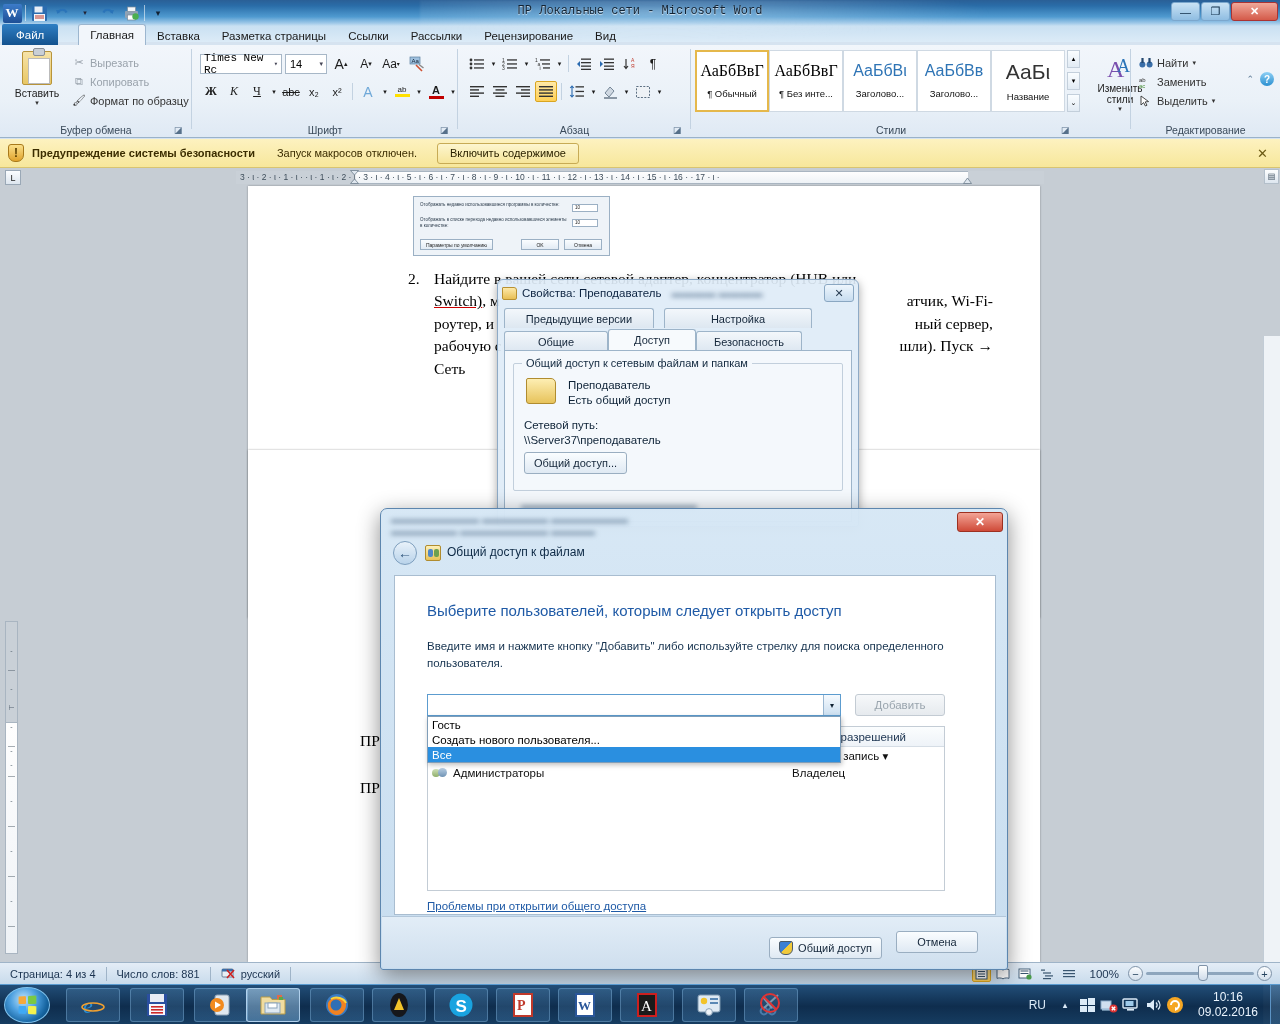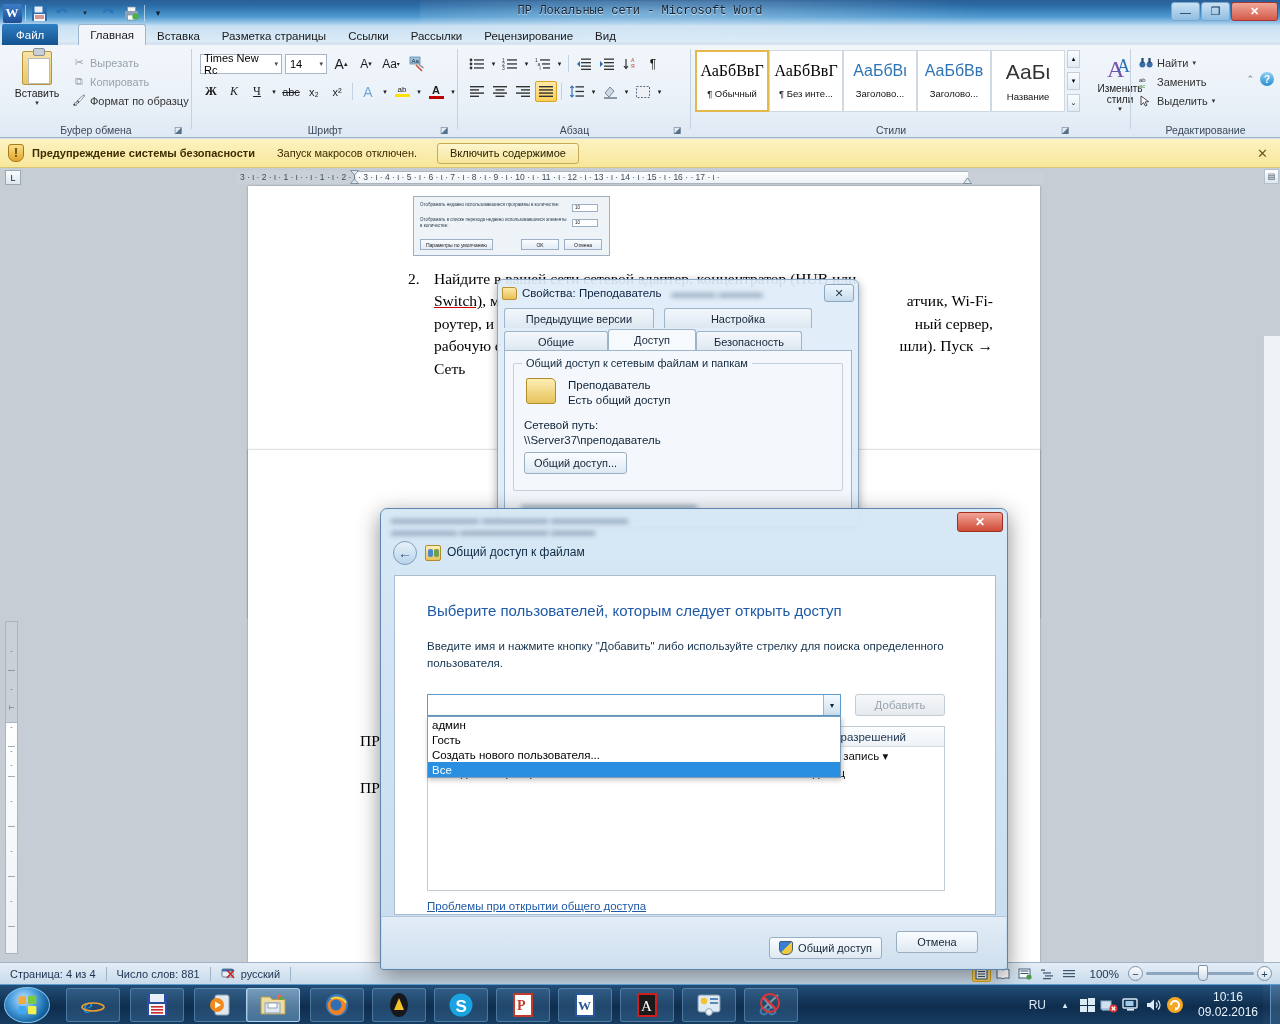--- a/index.html
+++ b/index.html
@@ -102,21 +102,21 @@
   .clip-icon:before {
     content:''; position:absolute; left:10px; top:-4px; width:10px; height:6px;
     background:#c9cfd6; border:1px solid #8a9099; border-radius:2px;
   }
   .mini-row { display: flex; align-items: center; gap: 4px; font-size: 11px; color: #333; height: 19px; }
   .mini-row.dim { color: #9aa3ac; }
   .mini-ico { width: 14px; height: 14px; display:flex; align-items:center; justify-content:center; font-size:11px; }
 
   .fontname {
     width: 82px; height: 20px; border: 1px solid #a7b7c7; background: #fff;
-    font-size: 11px; display: flex; align-items: center; padding-left: 3px; color:#000;
+    font-size: 11px; display: flex; align-items: center; padding-left: 3px; color:#000;font-family:Liberation Mono, monospace;
   }
   .fontsize {
     width: 42px; height: 20px; border: 1px solid #a7b7c7; background: #fff;
     font-size: 11px; display: flex; align-items: center; padding-left: 4px; color:#000;
   }
   .cbo-arr { margin-left: auto; font-size: 7px; color: #445; padding-right: 3px; }
   .fbtn { width: 22px; height: 21px; display: flex; align-items: center; justify-content: center;
           font-size: 12px; color: #1c1c1c; }
   .fbtn.big { font-size: 14px; }
   .fbtn.on { background: linear-gradient(to bottom,#ffe9a8,#ffcf55); border: 1px solid #d9a521; border-radius: 2px; }
@@ -945,21 +945,20 @@
         <div class="tbl-row">
           <div style="width:358px;display:flex;align-items:center">
             <span class="grp-ico"></span>
             <span>Администраторы</span>
           </div>
           <div style="flex:1;padding-left:6px">Владелец</div>
         </div>
       </div>
 
       <div class="dd-list" style="left:32px;top:140px;width:414px">
-        <div class="dd-item">админ</div>
         <div class="dd-item">Гость</div>
         <div class="dd-item">Создать нового пользователя...</div>
         <div class="dd-item sel">Все</div>
       </div>
 
       <a class="fs-link" style="position:absolute;left:32px;top:324px">Проблемы при открытии общего доступа</a>
     </div>
 
     <div class="fs-footer">
       <div style="position:absolute;right:124px;top:20px" class="btn-std">

